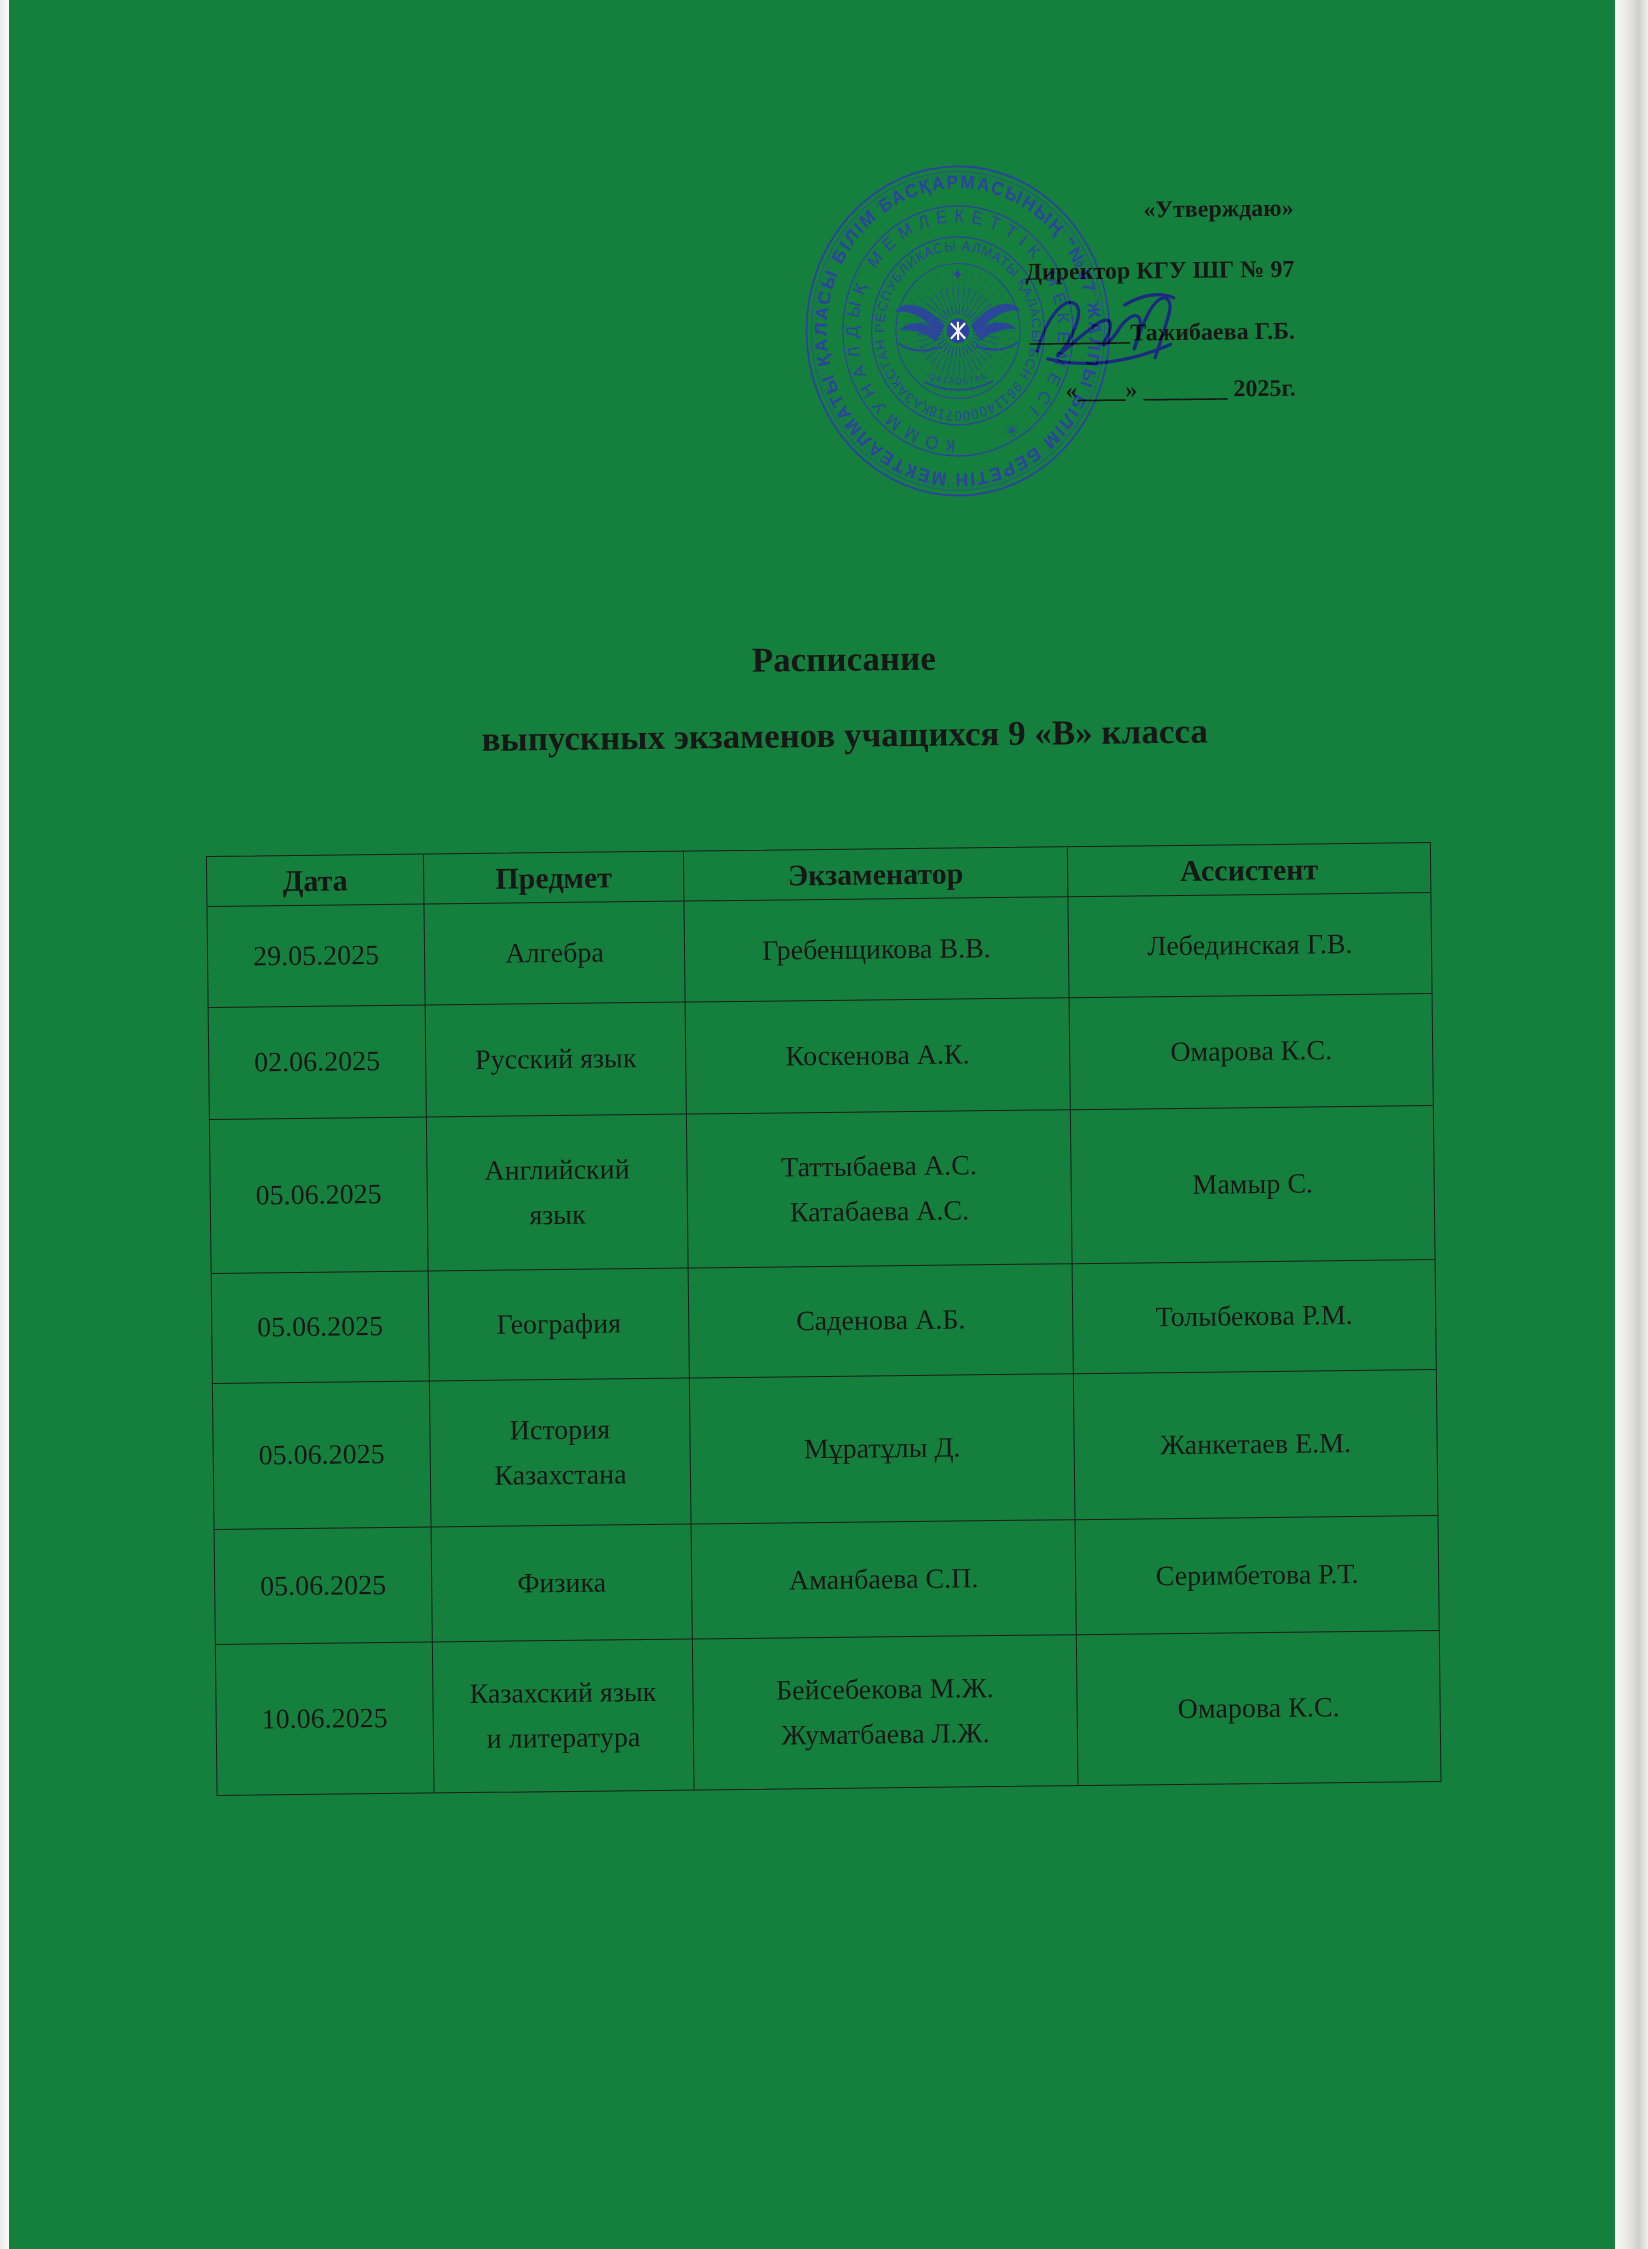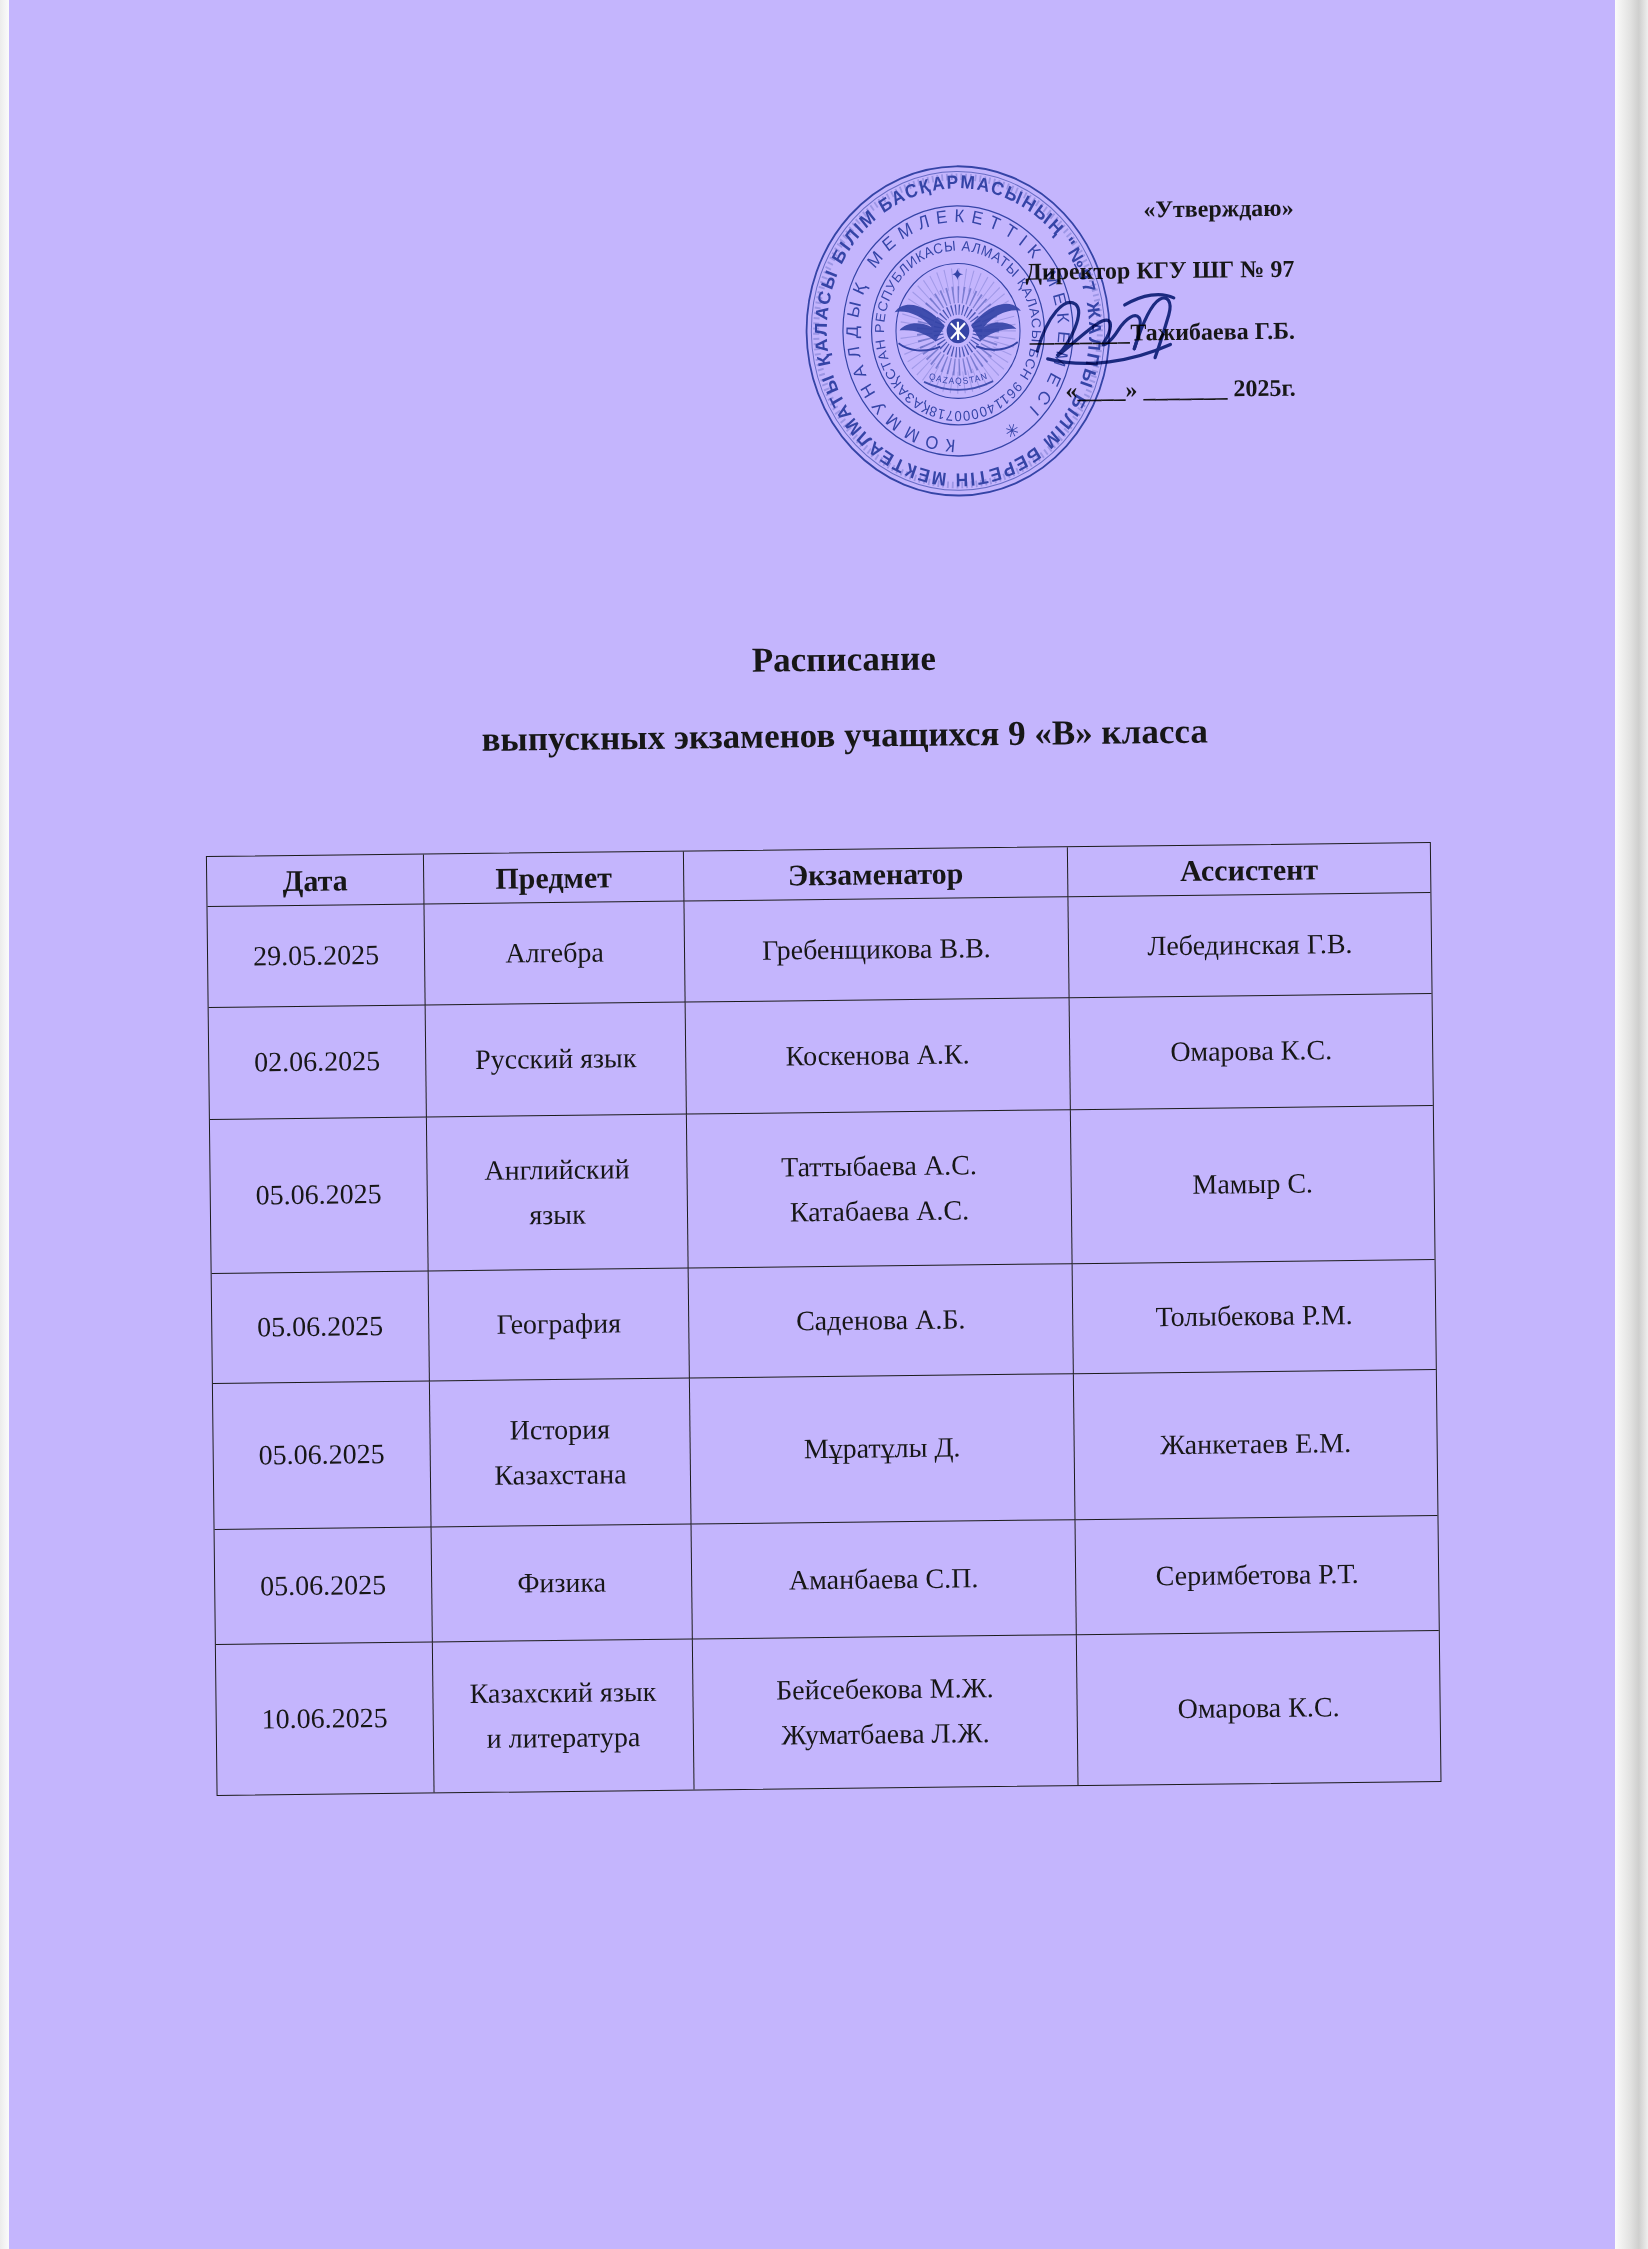--- a/index.html
+++ b/index.html
@@ -1,17 +1,17 @@
 <!DOCTYPE html>
 <html style="font-size:10.4px"><head>
 <meta charset="utf-8">
 <style>
   html,body{margin:0;padding:0;background:#ffffff;}
   .page{
-    position:relative;width:1649px;height:2250px;background:#c4b5fd;overflow:hidden;
+    position:relative;width:1649px;height:2250px;background:#15803d;overflow:hidden;
     font-family:"Liberation Serif","DejaVu Serif",serif;color:#171717;
   }
   .edge-left{position:absolute;left:0;top:0;width:9px;height:100%;
     background:linear-gradient(to right,#ececec,#fbfbfb);}
   .edge-right{position:absolute;right:0;top:0;width:34px;height:100%;
     background:linear-gradient(to right,#fbfbfa 0%,#e2e2e1 45%,#cfcfce 70%,#f2f2f1 100%);}
   .content{position:absolute;inset:0;transform:rotate(-0.65deg);transform-origin:824px 1125px;}
 
   
   .approval{position:absolute;top:200px;right:345px;text-align:right;

